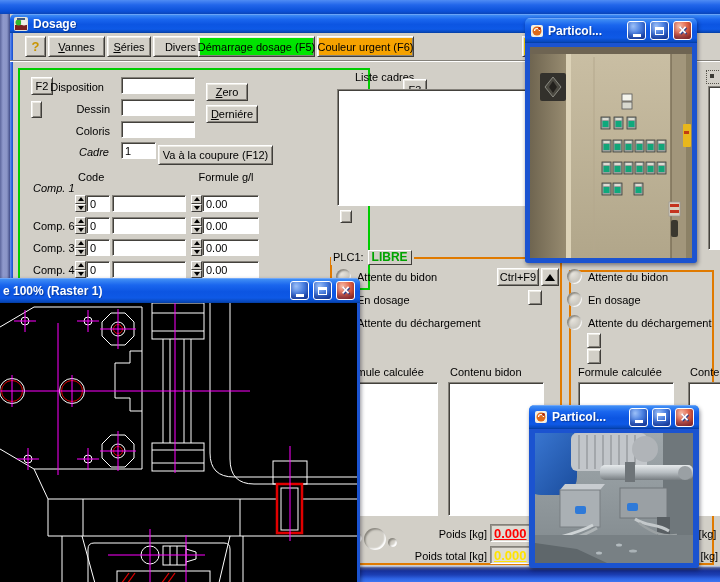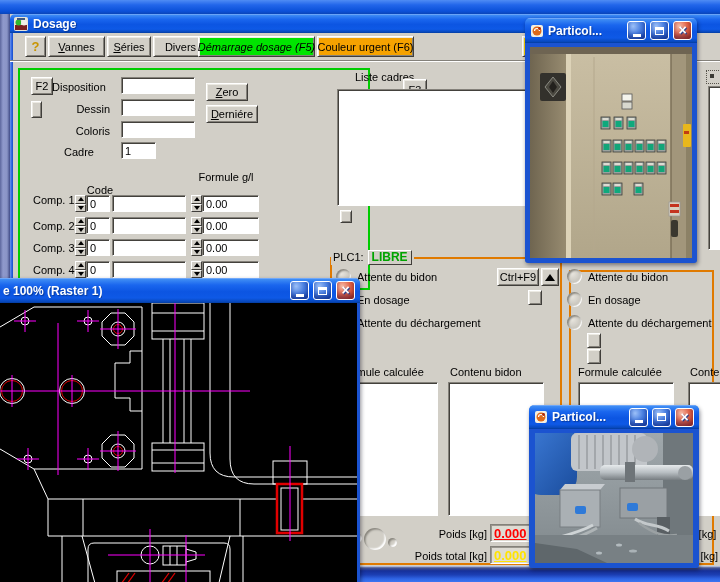--- a/index.html
+++ b/index.html
@@ -34,21 +34,21 @@
 .xbtn { width:19px; height:19px; border-radius:3px; border:1px solid #fff; display:flex; align-items:center; justify-content:center; flex:0 0 auto;
   background: radial-gradient(circle at 30% 25%, #9cc0f8 0%, #4a7fe0 45%, #2558c4 78%, #1e4cb4 100%);
   box-shadow: inset 0 -4px 4px rgba(8,18,90,.35); }
 .xbtn.close { background: radial-gradient(circle at 30% 25%, #f6bca8 0%, #e1654a 45%, #c43a1c 82%); }
 .g-min { width:8px; height:3px; background:#fff; margin-top:9px; }
 .g-max { width:9px; height:8px; border:1px solid #fff; border-top:3px solid #fff; }
 .g-close { color:#fff; font-weight:bold; font-size:14px; line-height:14px; margin-top:-1px; }
 .dosage-titlebar { position:absolute; left:0; top:0; width:714px; height:19px; border-top-left-radius:5px;
   display:flex; align-items:center; gap:5px; padding-left:4px; color:#fff; font-weight:bold; font-size:12px; text-shadow:1px 1px 1px #06389a; }
 .tbbtn { top:22px; height:21px; }
-.c-green { background:var(--demarrage-green,#00e400);font-style:italic; }
+.c-green { background:var(--demarrage-green,#00e400); }
 .c-orange { background:var(--urgent-orange,#f5a200); }
 .c-ygreen { background:var(--correction-yellow-green,#bfd021); }
 .c-yellow { background:#ffd800; }
 .divider { position:absolute; left:0; width:714px; height:2px; border-top:1px solid #84817a; border-bottom:1px solid #ffffff; }
 .hdr { font-size:11px; }
 .caret { width:0; height:0; border-left:5px solid transparent; border-right:5px solid transparent; border-bottom:7px solid #000; }
 u { text-decoration:underline; }
 .poidsbox { position:absolute; background:#dedbd3; border:1px solid; border-color:#84817a #ffffff #ffffff #84817a;
   box-shadow: inset 1px 1px 0 #9a978f; font-weight:bold; font-size:13px; padding:1px 3px; display:flex; align-items:center;text-decoration:underline; }
 .red-val { color:var(--poids-red,#ff0000); }
@@ -92,62 +92,63 @@
     <button class="btn tbbtn c-green" style="left:188px;width:117px;">Démarrage dosage (F5)</button>
     <button class="btn tbbtn c-orange" style="left:307px;width:97px;">Couleur urgent (F6)</button>
     <button class="btn tbbtn c-yellow" style="left:512px;width:60px;"></button>
 
     <div class="divider" style="top:46px;"></div>
 
     <div class="greenpanel" style="left:8px;top:54px;width:352px;height:222px;">
       <button class="btn" style="left:11px;top:7px;width:22px;height:18px;">F2</button>
       <button class="btn" style="left:11px;top:31px;width:11px;height:17px;"></button>
 
-      <div class="lbl" style="left:32px;top:11px;width:72px;text-align:left;">Disposition</div>
+      <div class="lbl" style="left:12px;top:11px;width:72px;text-align:right;">Disposition</div>
       <div class="inp" style="left:101px;top:7px;width:74px;height:17px;"></div>
       <div class="lbl" style="left:18px;top:33px;width:72px;text-align:right;">Dessin</div>
       <div class="inp" style="left:101px;top:29px;width:74px;height:17px;"></div>
       <div class="lbl" style="left:18px;top:55px;width:72px;text-align:right;">Coloris</div>
       <div class="inp" style="left:101px;top:51px;width:74px;height:17px;"></div>
 
       <button class="btn" style="left:186px;top:13px;width:42px;height:18px;">
         <span><u>Z</u><span>ero</span></span>
       </button>
       <button class="btn" style="left:186px;top:35px;width:52px;height:18px;">
         <span><u>D</u><span>erniére</span></span>
       </button>
 
-      <div class="lbl" style="left:44px;top:76px;width:45px;">Cadre</div>
+      <div class="lbl" style="left:44px;top:76px;width:45px;text-align:right;font-style:italic;">Cadre</div>
       <div class="inp" style="left:101px;top:72px;width:35px;height:17px;">1</div>
-
-      <div class="lbl hdr" style="left:58px;top:101px;width:44px;text-align:center;margin-top:13px;">Code</div>
+      <button class="btn" style="left:138px;top:75px;width:115px;height:20px;">Va à la coupure (F12)</button>
+
+      <div class="lbl hdr" style="left:58px;top:101px;width:44px;">Code</div>
       <div class="lbl hdr" style="left:176px;top:101px;width:60px;text-align:center;">Formule g/l</div>
 
-      <div class="lbl" style="left:13px;top:124px;">Comp. 1</div>
+      <div class="lbl" style="left:13px;top:112px;font-style:italic;">Comp. 1</div>
       <div class="spin" style="left:55px;top:125px;width:11px;height:17px;">
           <span class="s">
             <i class="tri-u"></i>
           </span>
           <span class="s">
             <i class="tri-d"></i>
           </span>
         </div>
       <div class="inp" style="left:66px;top:125px;width:24px;height:17px;">0</div>
       <div class="inp" style="left:92px;top:125px;width:74px;height:17px;"></div>
       <div class="spin" style="left:171px;top:125px;width:11px;height:17px;">
           <span class="s">
             <i class="tri-u"></i>
           </span>
           <span class="s">
             <i class="tri-d"></i>
           </span>
         </div>
       <div class="inp" style="left:182px;top:125px;width:57px;height:17px;">0.00</div>
 
-      <div class="lbl" style="left:13px;top:150px;">Comp. 2</div>
+      <div class="lbl" style="left:13px;top:150px;">Comp. 6</div>
       <div class="spin" style="left:55px;top:147px;width:11px;height:17px;">
           <span class="s">
             <i class="tri-u"></i>
           </span>
           <span class="s">
             <i class="tri-d"></i>
           </span>
         </div>
       <div class="inp" style="left:66px;top:147px;width:24px;height:17px;">0</div>
       <div class="inp" style="left:92px;top:147px;width:74px;height:17px;"></div>

